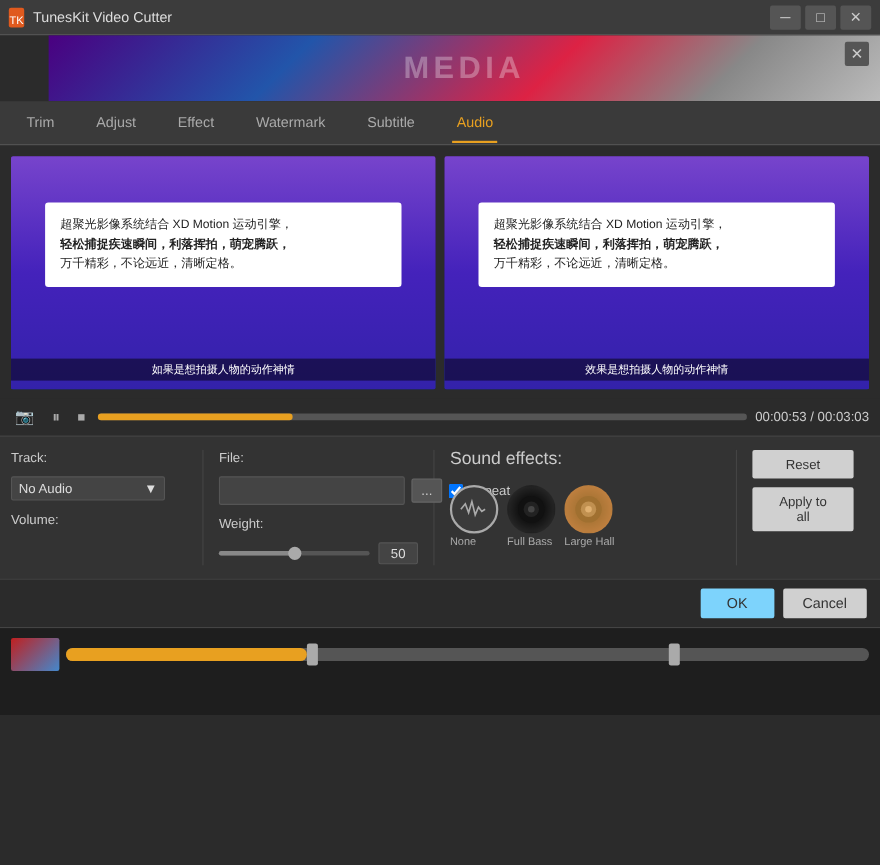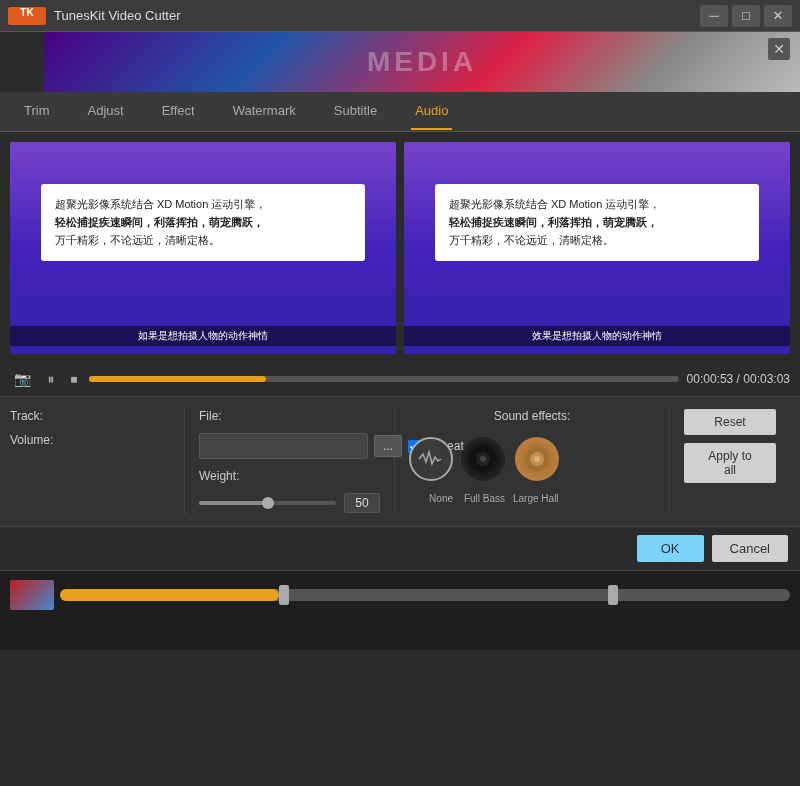--- a/index.html
+++ b/index.html
@@ -16,31 +16,31 @@
     
     .title-bar {
       background: #3c3c3c;
       height: 32px;
       display: flex;
       align-items: center;
       padding: 0 8px;
       border-bottom: 1px solid #555;
     }
     .title-bar-icon {
-      width: 38px;
+      width: 14px;
       height: 18px;
       background: #e05a1e;
       border-radius: 2px;
       margin-right: 8px;
       display: flex;
-      align-items: flex-start;
+      align-items: flex-end;
       justify-content: center;
       font-size: 10px;
       color: white;
-      font-weight: bold;
+      font-weight: normal;
       flex-shrink: 0;
     }
     .title-bar-title {
       flex: 1;
       color: #ddd;
       font-size: 13px;
     }
     .title-bar-controls {
       display: flex;
       gap: 4px;
@@ -343,37 +343,36 @@
 
     .checkbox-row {
       display: flex;
       align-items: center;
       gap: 4px;
       font-size: 12px;
       color: #ccc;
     }
 
     .sound-effects-label {
-      font-size: 12px;
+      font-size: 16px;
       color: #ccc;
       margin-bottom: 4px;
-      text-align: center;
     }
 
     .sound-effects-row {
       display: flex;
       gap: 8px;
       align-items: center;
     }
 
     .sound-effect-item {
       display: flex;
       flex-direction: column;
-      align-items: flex-end;
-      gap: 12px;
+      align-items: flex-start;
+      gap: 2px;
       cursor: pointer;
     }
 
     .sound-effect-icon {
       width: 44px;
       height: 44px;
       border-radius: 50%;
       overflow: hidden;
       border: 2px solid transparent;
       display: flex;
@@ -560,20 +559,24 @@
   <span class="time-display">
     <span>00:00:53</span><span> / </span><span>00:03:03</span>
   </span>
 </div>
 
 <div class="settings-panel">
 
   <div class="settings-col settings-col-1">
     <div class="label-row">
       <span>Track:</span>
+    </div>
+    <div class="select-dropdown">
+      <span>No Audio</span>
+      <span>▼</span>
     </div>
     <div class="label-row">
       <span>Volume:</span>
     </div>
   </div>
 
   <div class="settings-col settings-col-2">
     <div class="label-row">
       <span>File:</span>
     </div>

